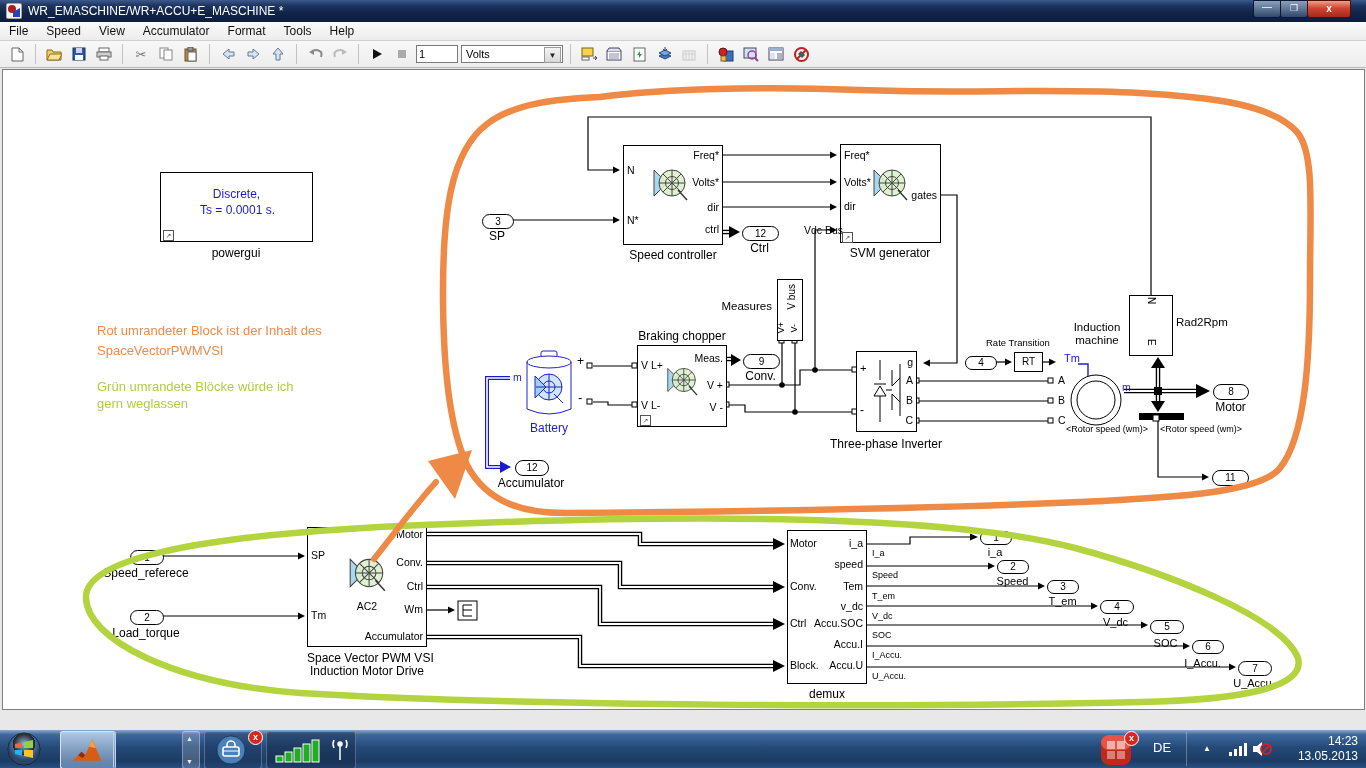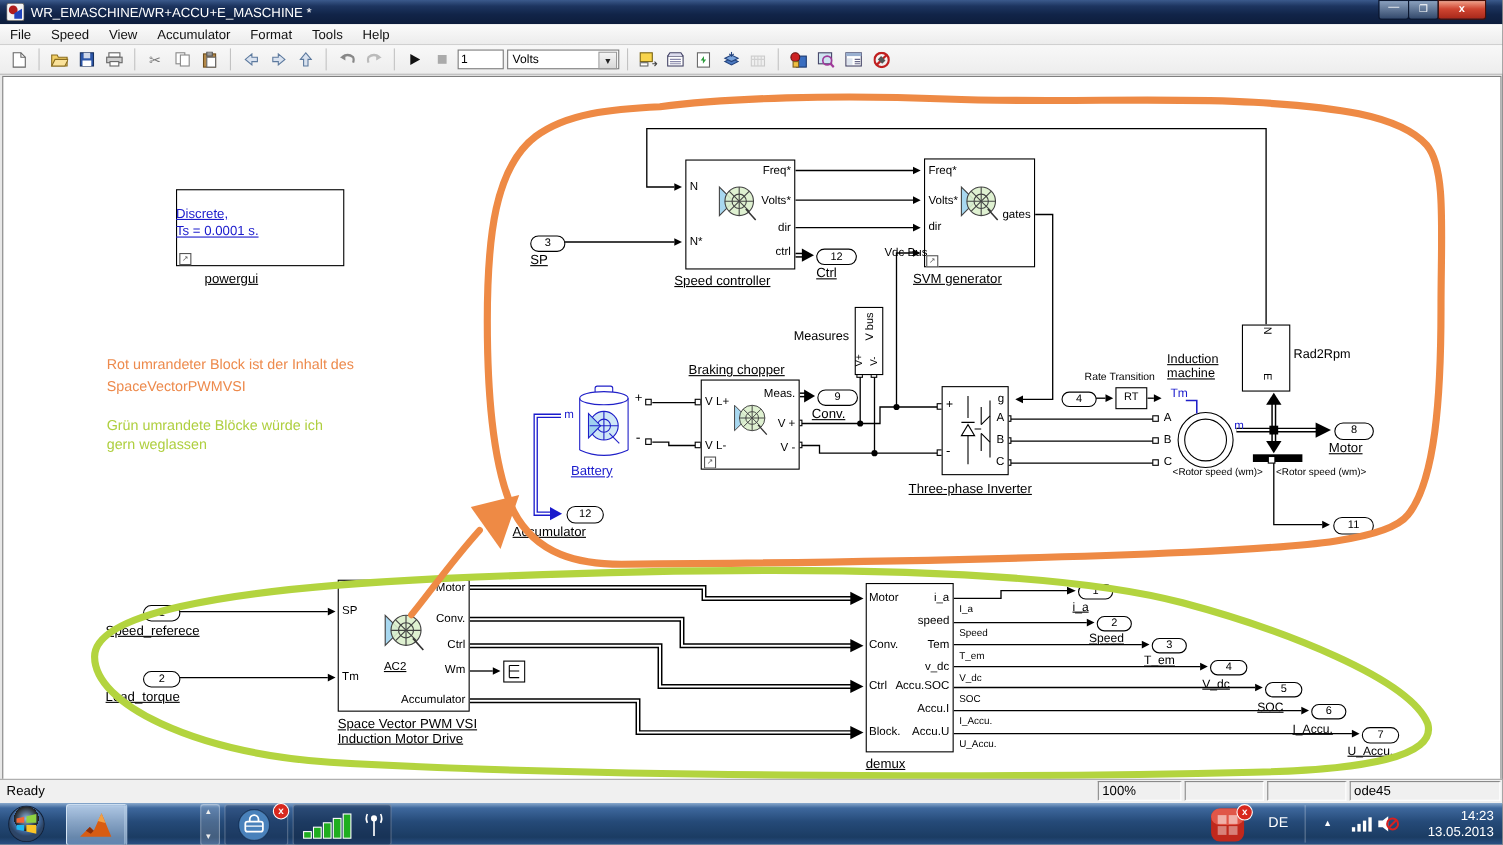--- a/index.html
+++ b/index.html
@@ -25,21 +25,21 @@
   .combo .dd{position:absolute;right:1px;top:1px;width:15px;height:14px;
     background:linear-gradient(#f4f4f4,#d8d8d8);border:1px solid #9a9a9a;font-size:8px;
     display:flex;align-items:center;justify-content:center;color:#222;}
   
   #canvas{position:absolute;left:2px;top:69px;width:1361px;height:639px;background:#fff;
     border:1px solid #7f7f7f;z-index:1;}
   #wires{position:absolute;left:0;top:0;z-index:2;}
   #notes{position:absolute;left:0;top:0;z-index:4;pointer-events:none;}
   .blk{position:absolute;background:#fff;border:1px solid #000;z-index:3;box-sizing:border-box;}
   .lbl{position:absolute;font-size:12px;color:#000;white-space:nowrap;z-index:3;}
-  .ctr{text-align:left;text-decoration:underline;}
+  .ctr{text-align:center;}
   .rgt{text-align:right;}
   .pn{position:absolute;font-size:10.5px;color:#000;white-space:nowrap;z-index:3;}
   .oval{position:absolute;background:#fff;border:1px solid #000;border-radius:8px;
     font-size:10px;text-align:center;z-index:3;}
   .wl{position:absolute;font-size:9px;color:#000;white-space:nowrap;z-index:3;}
   .blue{color:#1a1acc;}
   .note{position:absolute;font-size:13px;z-index:3;white-space:nowrap;}
   .subarrow{position:absolute;border:1px solid #555;background:#fff;width:9px;height:9px;
     font-size:7px;line-height:9px;text-align:center;color:#555;z-index:3;}
   .vtxt{position:absolute;writing-mode:vertical-rl;font-size:10px;z-index:3;}
@@ -565,27 +565,20 @@
   <div class="oval" style="left:1238px;top:661px;width:32px;height:13px;line-height:13px"><span>7</span></div>
   <div class="lbl ctr" style="left:1225px;top:677px;width:58px;font-size:11px">U_Accu.</div>
 
   <svg id="notes" width="1366" height="768" viewBox="0 0 1366 768">
     <path d="M600 97 C660 89 760 86 860 90 C960 94 1060 88 1140 93 C1210 97 1272 104 1297 132 C1315 153 1310 210 1310 280 C1310 360 1305 437 1280 468 C1262 491 1190 497 1080 502 C920 509 700 512 565 513 C527 513 488 505 467 465 C448 425 443 360 443 292 C443 215 450 152 487 124 C515 103 556 99 600 97 Z" fill="none" stroke="#EE8A45" stroke-width="6.5" stroke-linecap="round" stroke-linejoin="round"></path>
     <path d="M86 597 C86 560 190 536 400 526 C650 515 940 512 1075 548 C1165 572 1282 617 1298 658 C1306 688 1240 700 1140 702 C900 708 520 706 300 693 C175 684 86 640 86 597 Z" fill="none" stroke="#B3D43F" stroke-width="6.5" stroke-linecap="round" stroke-linejoin="round"></path>
     <path d="M374 559 C392 537 410 511 436 482" fill="none" stroke="#EE8A45" stroke-width="6" stroke-linecap="round"></path>
     <polygon points="428,461 472,450 455,499" fill="#EE8A45"></polygon>
   </svg>
 
-  <div id="statusbar">
-    <span class="abs" style="left:6px;top:3px">Ready</span>
-    <div class="sbox" style="left:998px;width:76px"><span>100%</span></div>
-    <div class="sbox" style="left:1077px;width:72px"></div>
-    <div class="sbox" style="left:1152px;width:72px"></div>
-    <div class="sbox" style="left:1227px;width:137px"><span>ode45</span></div>
-  </div>
 
   <div id="taskbar">
     <svg class="abs" style="left:6px;top:1px" width="36" height="36" viewBox="0 0 36 36">
       <defs>
           <radialGradient id="orb" cx="50%" cy="35%">
             <stop offset="0%" stop-color="#7fb2e8"></stop>
             <stop offset="70%" stop-color="#2a5globe"></stop>
             <stop offset="70%" stop-color="#2a5a9a"></stop>
             <stop offset="100%" stop-color="#102c52"></stop>
           </radialGradient>

